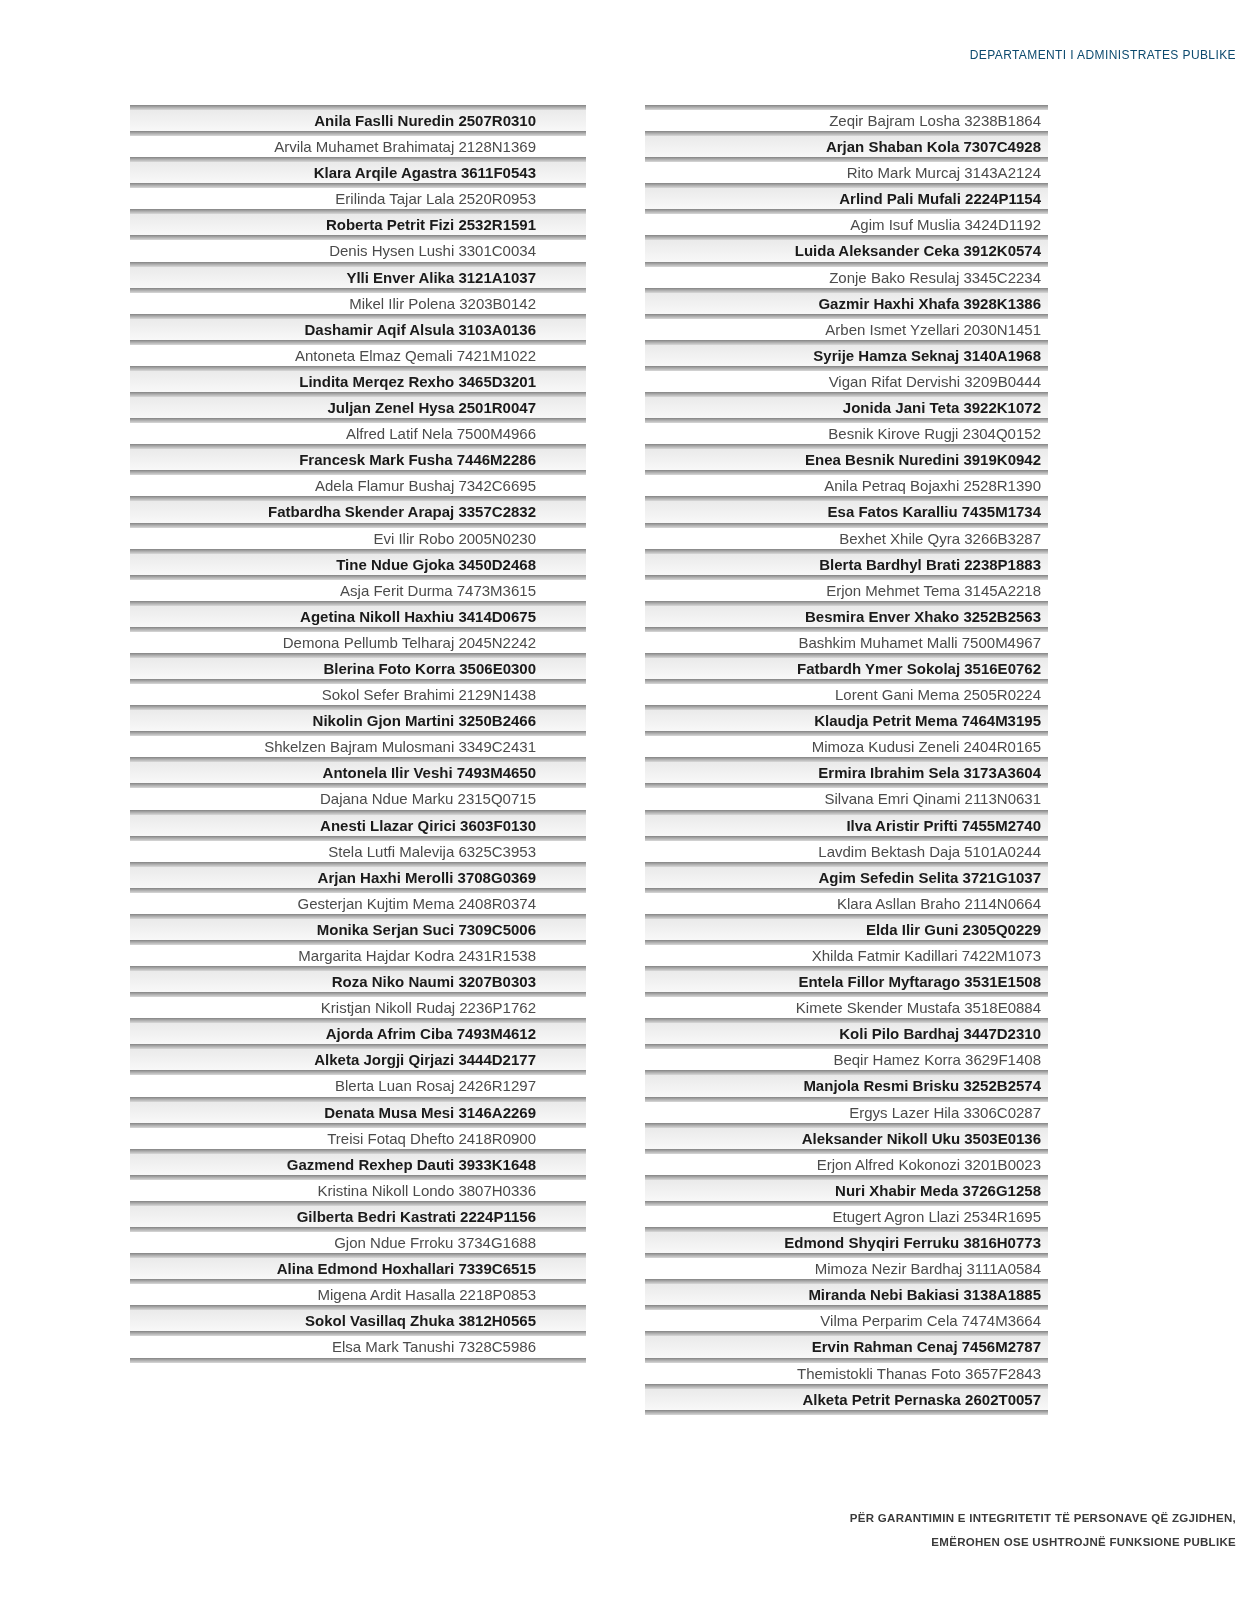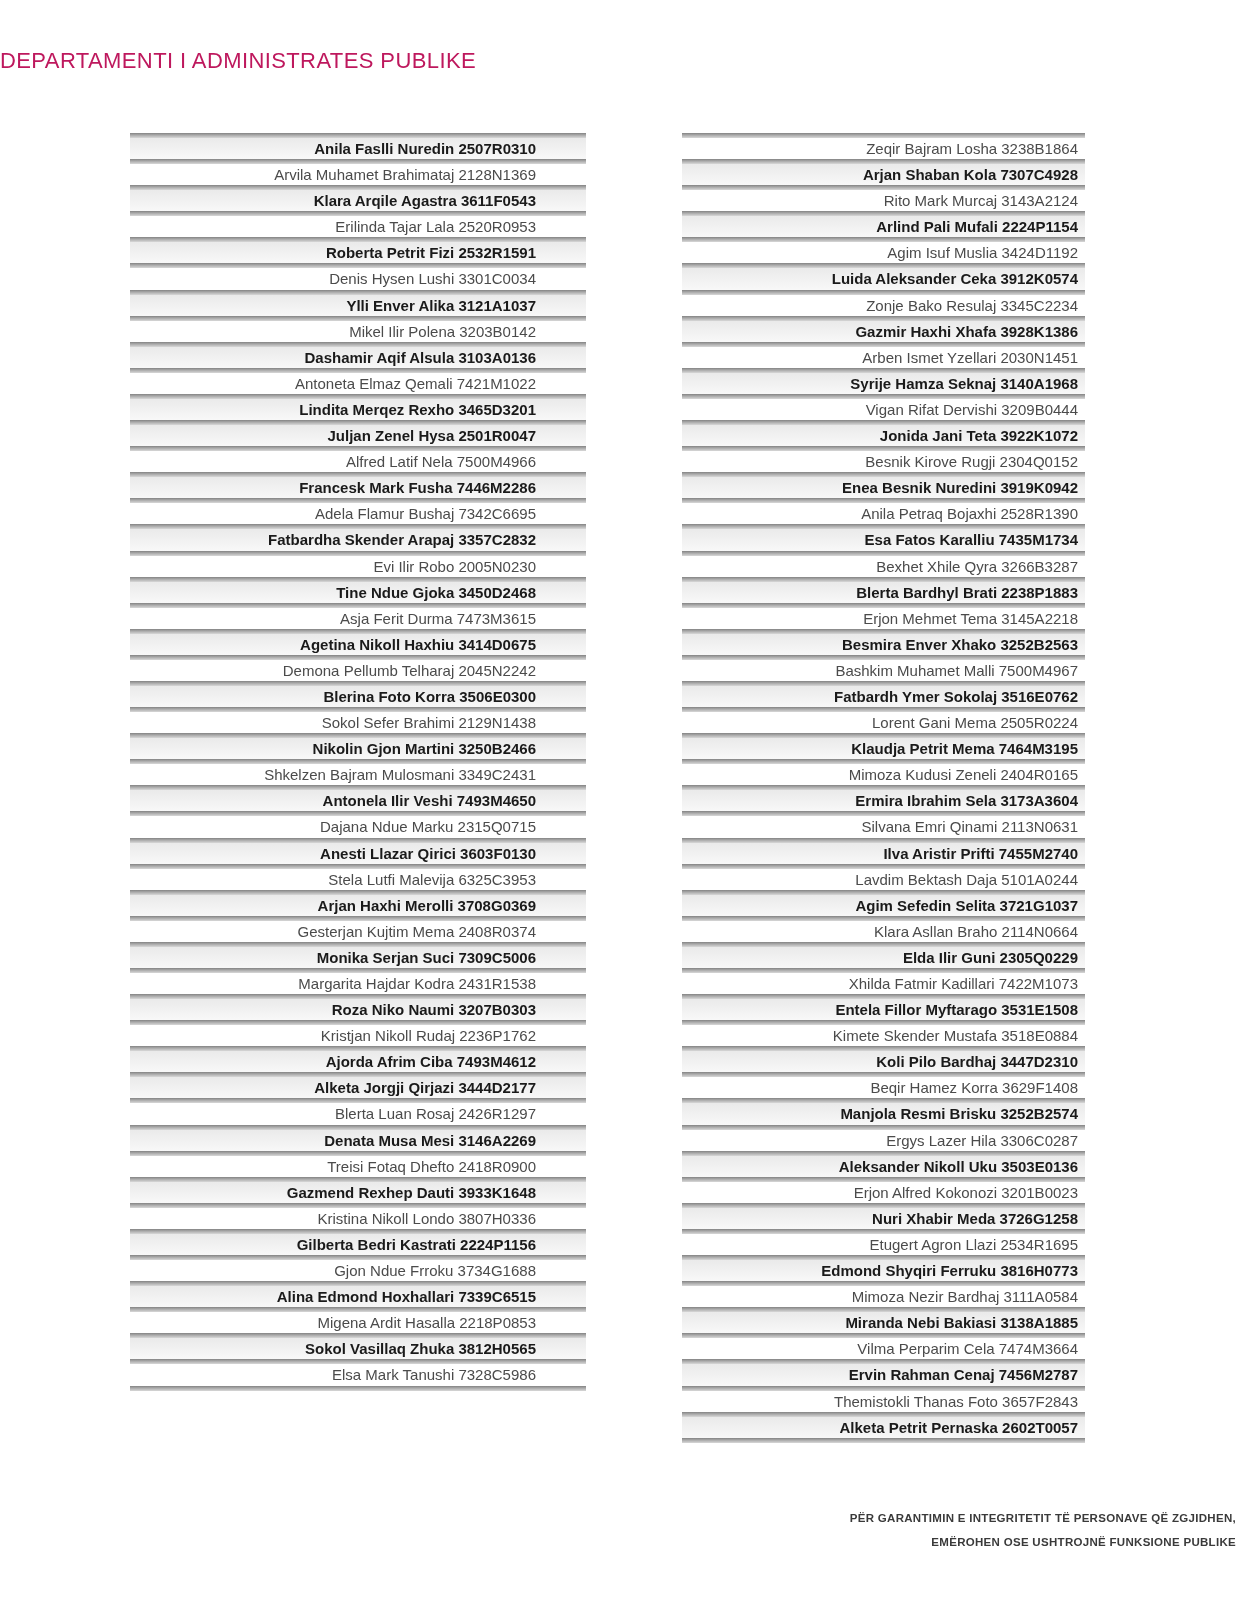--- a/index.html
+++ b/index.html
@@ -9,32 +9,31 @@
     background: #ffffff;
     font-family: "Liberation Sans", sans-serif;
     position: relative;
     overflow: hidden;
   }
   .title {
     position: absolute;
     top: 48px;
     left: 0;
     width: 1236px;
-    text-align: left;
-    font-size: 22px;
-    color: #be185d;
+    text-align: right;
+    font-size: 12px;
+    color: #0c4a6e;
     letter-spacing: 0.4px;
   }
   .col {
     position: absolute;
     top: 105px;
-    margin-top: 28px;
   }
   .col-left  { left: 130px; width: 456px; }
-  .col-right { left: 682px; width: 403px; }
+  .col-right { left: 645px; width: 403px; }
   .row {
     position: relative;
     height: 26.1px;
     box-sizing: border-box;
     padding-top: 5px;
   }
   .row::before {
     content: "";
     position: absolute;
     left: 0; top: 0;

